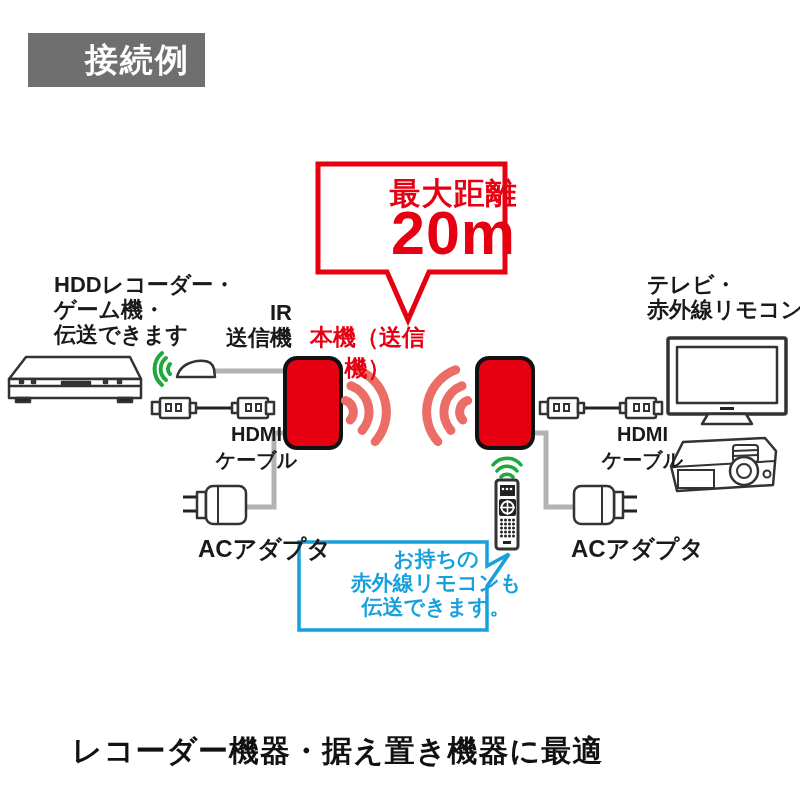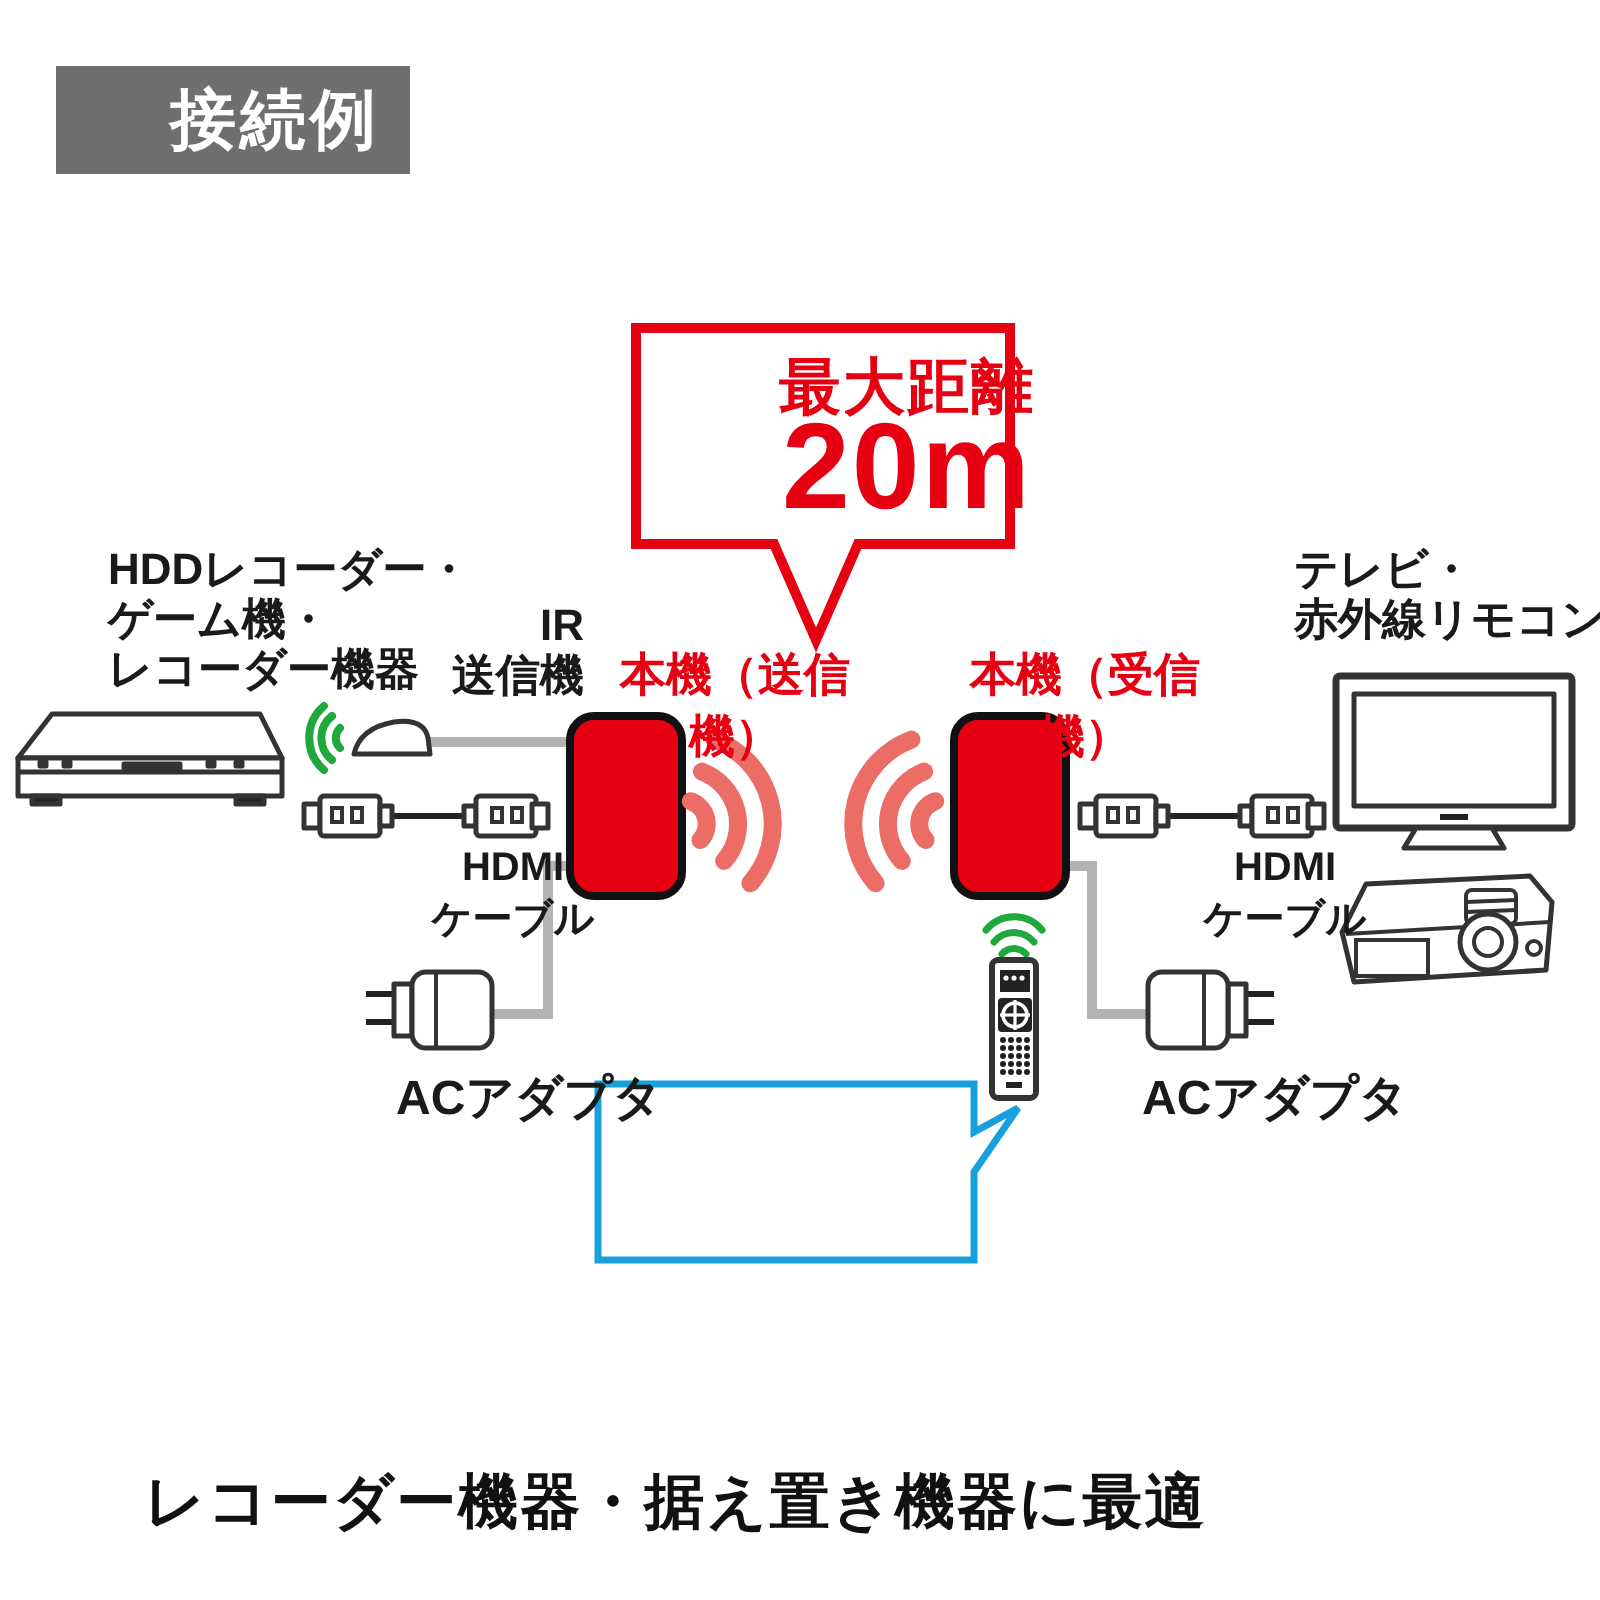--- a/index.html
+++ b/index.html
@@ -208,30 +208,32 @@
 
   <div class="abs tag">
     <span>接続例</span>
   </div>
 
   <div class="abs lbl bubble-title">最大距離</div>
   <div class="abs lbl bubble-value">20m</div>
 
   <div class="abs lbl src-label">HDDレコーダー・
 ゲーム機・
-レコーダー機器</div>
+伝送できます</div>
   <div class="abs lbl ir-label">IR
 送信機</div>
   <div class="abs lbl unit-label tx">本機（送信機）</div>
-  <div class="abs lbl unit-label rx">本機（受信機）</div>
   <div class="abs lbl disp-label">テレビ・
 赤外線リモコンも</div>
 
   <div class="abs lbl hdmi-label hdmi-l">HDMI
 ケーブル</div>
   <div class="abs lbl hdmi-label hdmi-r">HDMI
 ケーブル</div>
   <div class="abs lbl ac-label ac-l">ACアダプタ</div>
   <div class="abs lbl ac-label ac-r">ACアダプタ</div>
 
+  <div class="abs lbl note-label">お持ちの
+赤外線リモコンも
+伝送できます。</div>
 
   <div class="abs lbl caption">レコーダー機器・据え置き機器に最適</div>
 </div>
 
 </body></html>

